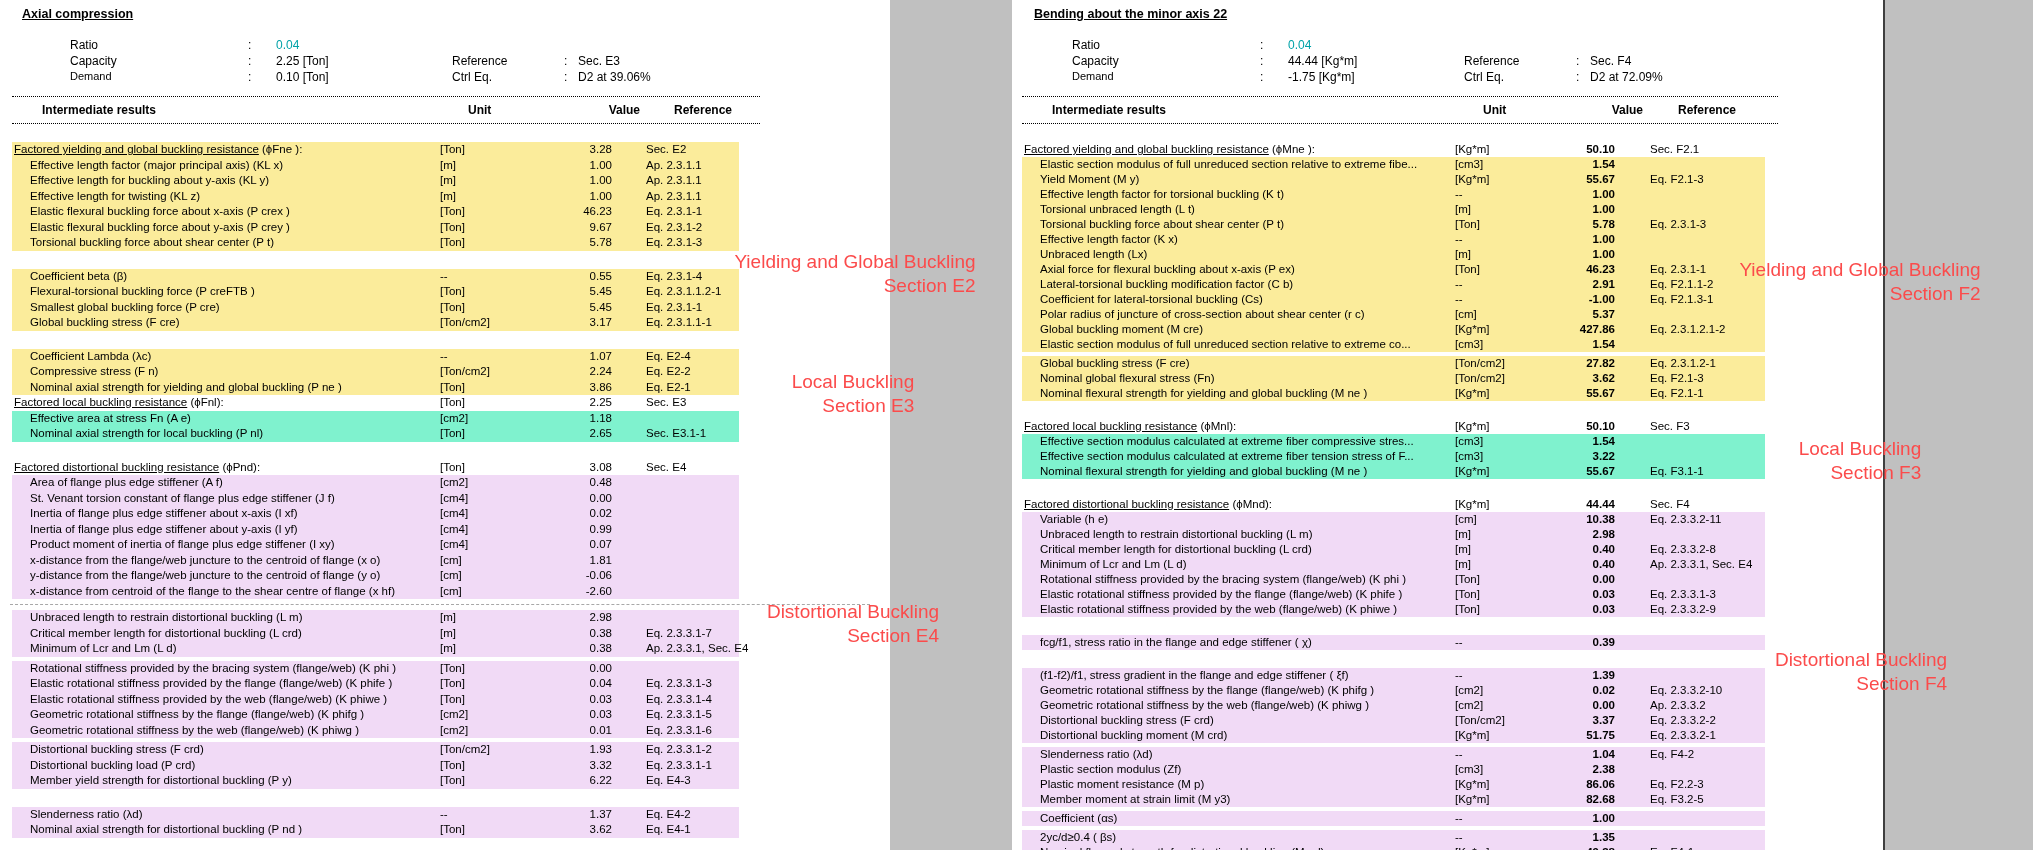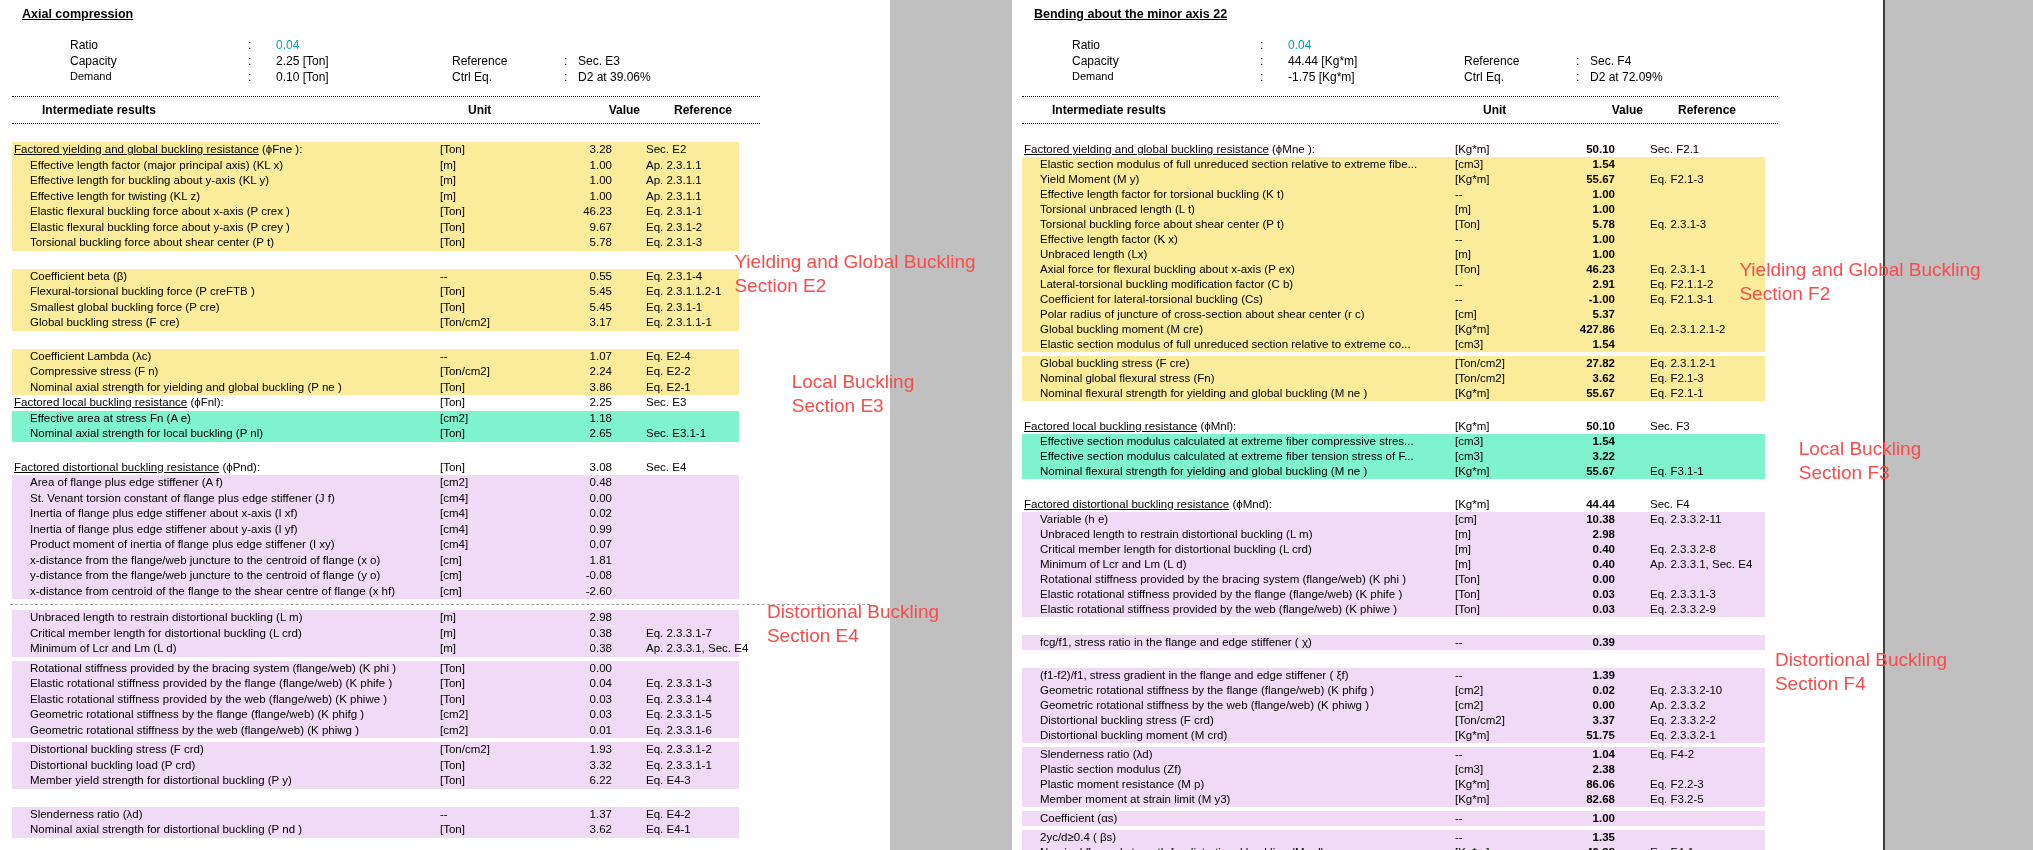--- a/index.html
+++ b/index.html
@@ -44,21 +44,21 @@
   #panel-right .unit{left:433px;}
   #panel-right .val{left:470px;width:123px;font-weight:bold;}
   #panel-right .ref{left:628px;}
   .th-unit{left:428px;} .th-val{left:480px;width:120px;text-align:right;} .th-ref{left:634px;}
   #panel-right .th-unit{left:433px;} #panel-right .th-val{left:470px;width:123px;} #panel-right .th-ref{left:628px;}
   .foot{border-top:2px solid #000;margin-top:12px;}
   #panel-right .foot{margin-top:20px;}
   .foot-dotted{border-top:1px dotted #000;margin-top:3px;}
   .design{margin-top:16px;font-size:15px;font-weight:bold;white-space:nowrap;}
   .check{color:var(--green);font-size:14px;font-weight:bold;margin-left:16px;}
-  .annot{position:absolute;z-index:5;text-align:left;font-size:19px;line-height:24px;
+  .annot{position:absolute;z-index:5;text-align:right;font-size:19px;line-height:24px;
          color:var(--red);white-space:nowrap;transform:translateX(-50%);}
 </style>
 </head>
 <body>
 
 <div class="canvas">
 
   <div class="band" id="band-mid"></div>
   <div class="band" id="band-right"></div>
 
@@ -233,21 +233,21 @@
           </div>
           <div class="row bg-purple">
             <span class="lbl">x-distance from the flange/web juncture to the centroid of flange (x  o)</span>
             <span class="unit">[cm]</span>
             <span class="val">1.81</span>
             <span class="ref"></span>
           </div>
           <div class="row bg-purple">
             <span class="lbl">y-distance from the flange/web juncture to the centroid of flange (y  o)</span>
             <span class="unit">[cm]</span>
-            <span class="val">-0.08</span>
+            <span class="val">-0.06</span>
             <span class="ref"></span>
           </div>
           <div class="row bg-purple">
             <span class="lbl">x-distance from centroid of the flange to the shear centre of flange (x  hf)</span>
             <span class="unit">[cm]</span>
             <span class="val">-2.60</span>
             <span class="ref"></span>
           </div>
           <div class="row bg-purple divider">
             <span class="lbl">Unbraced length to restrain distortional buckling (L m)</span>

